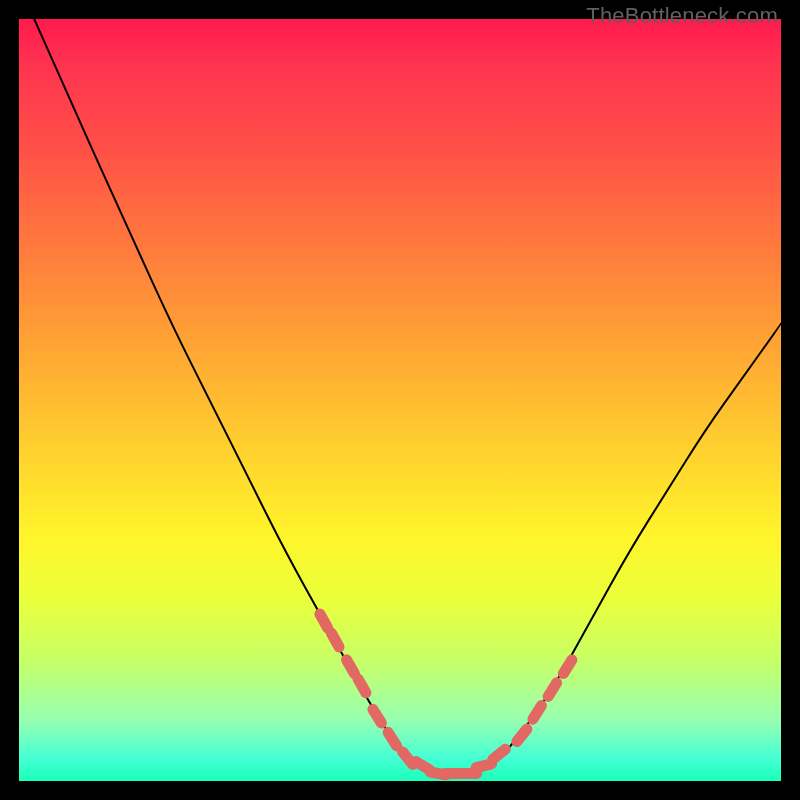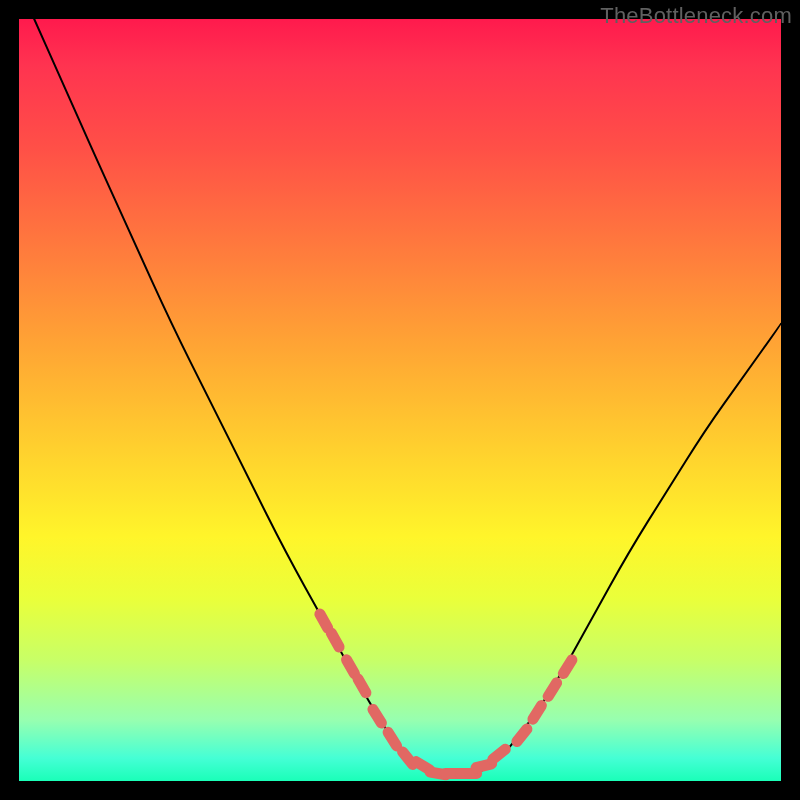--- a/index.html
+++ b/index.html
@@ -36,21 +36,21 @@
       #eaff3a 76%,
       #c8ff66 84%,
       #97ffb0 92%,
       #45ffd5 97%,
       #1affb8 100%
     );
   }
   .watermark {
     position: absolute;
     top: 3px;
-    right: 8px;
+    right: 22px;
     color: #606060;
     font-size: 22px;
     font-weight: 400;
     letter-spacing: 0.2px;
     user-select: none;
   }
   svg.curve {
     position: absolute;
     left: 19px;
     top: 19px;

